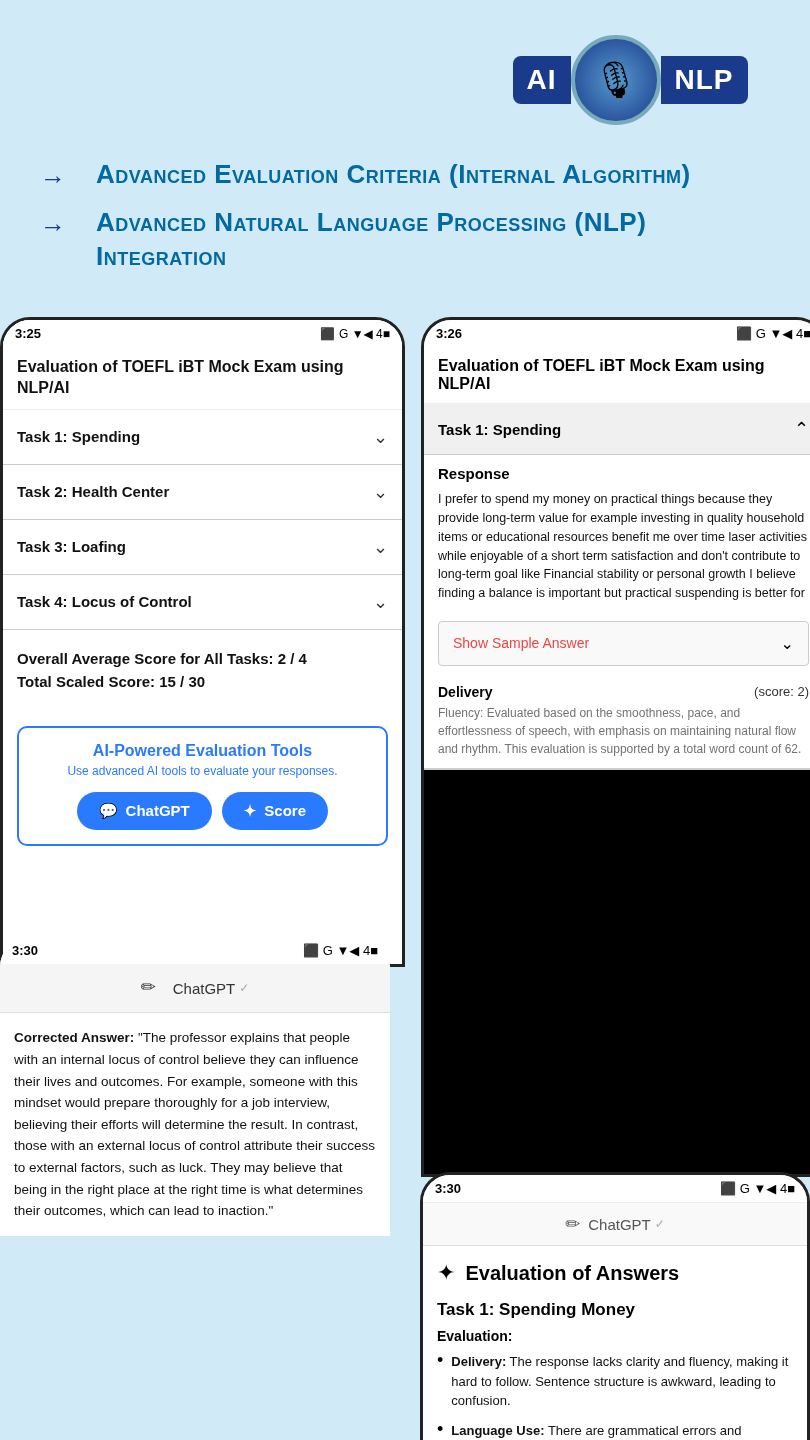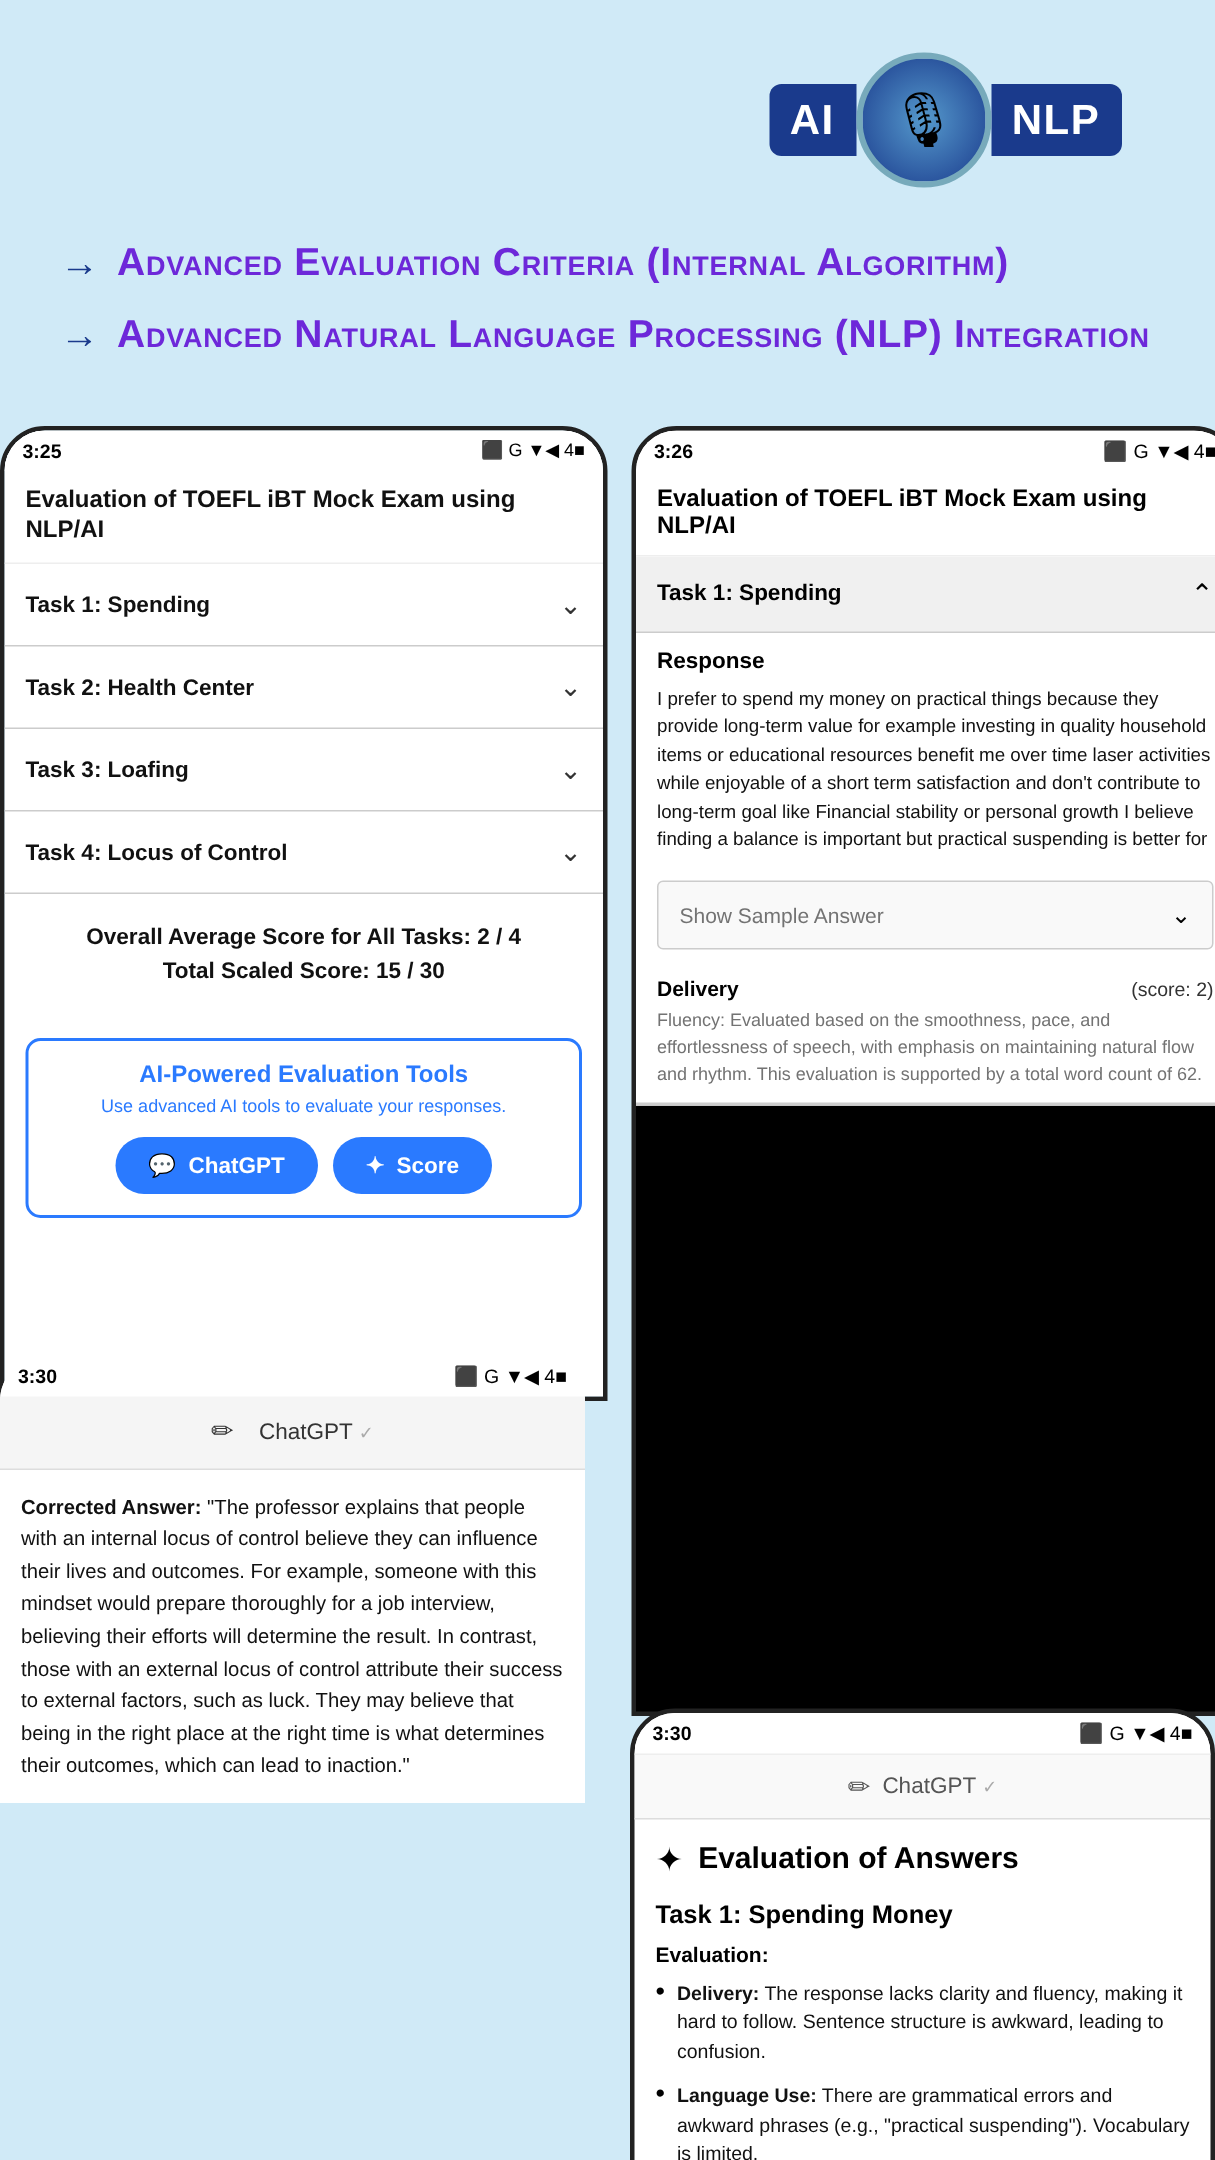--- a/index.html
+++ b/index.html
@@ -69,26 +69,27 @@
       text-align: left;
     }
     .arrow-icon {
       color: #1a3a8c;
       font-size: 26px;
       margin-right: 12px;
       margin-top: 2px;
       flex-shrink: 0;
     }
     .feature-text {
-      color: #6d28d9;
+      color: #0369a1;
       font-size: 26px;
       font-weight: 700;
       font-variant: small-caps;
       line-height: 1.3;
       letter-spacing: 0.5px;
+      margin-left: 18px;
     }
 
     
     .phones-section {
       display: flex;
       width: 672px;
       position: relative;
     }
 
     
@@ -139,21 +140,20 @@
       font-weight: 600;
       color: #111;
     }
     .chevron-icon {
       font-size: 18px;
       color: #333;
     }
 
     .scores-section {
       padding: 20px 14px;
-      text-align: center;
     }
     .score-line {
       font-size: 15px;
       font-weight: 600;
       color: #111;
       margin-bottom: 6px;
     }
 
     .ai-tools-section {
       margin: 10px 14px;
@@ -302,21 +302,21 @@
       align-items: center;
       padding: 12px 14px;
       border: 1px solid #ccc;
       margin: 8px 14px;
       border-radius: 4px;
       cursor: pointer;
       background: #f9f9f9;
     }
     .show-sample-text {
       font-size: 14px;
-      color: #737373;
+      color: #ef4444;
     }
 
     .delivery-section {
       padding: 10px 14px;
     }
     .delivery-row {
       display: flex;
       justify-content: space-between;
       align-items: center;
       margin-bottom: 4px;

